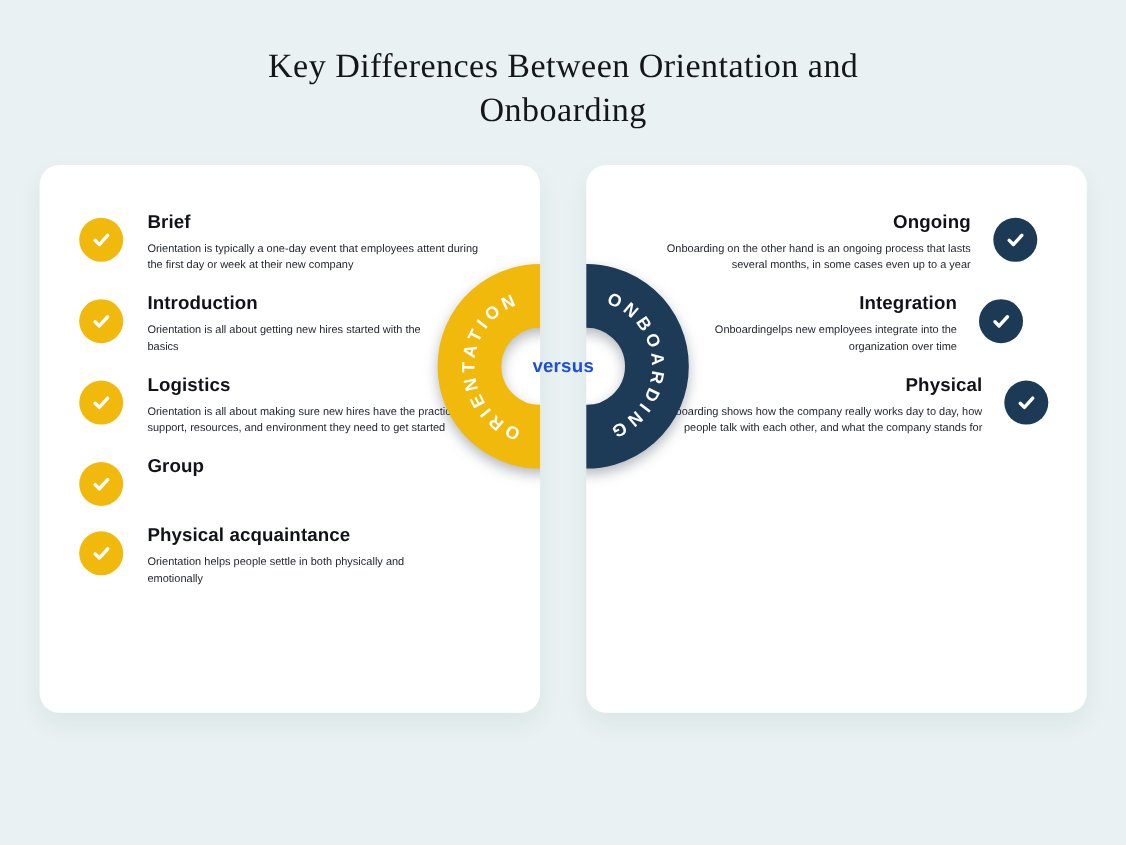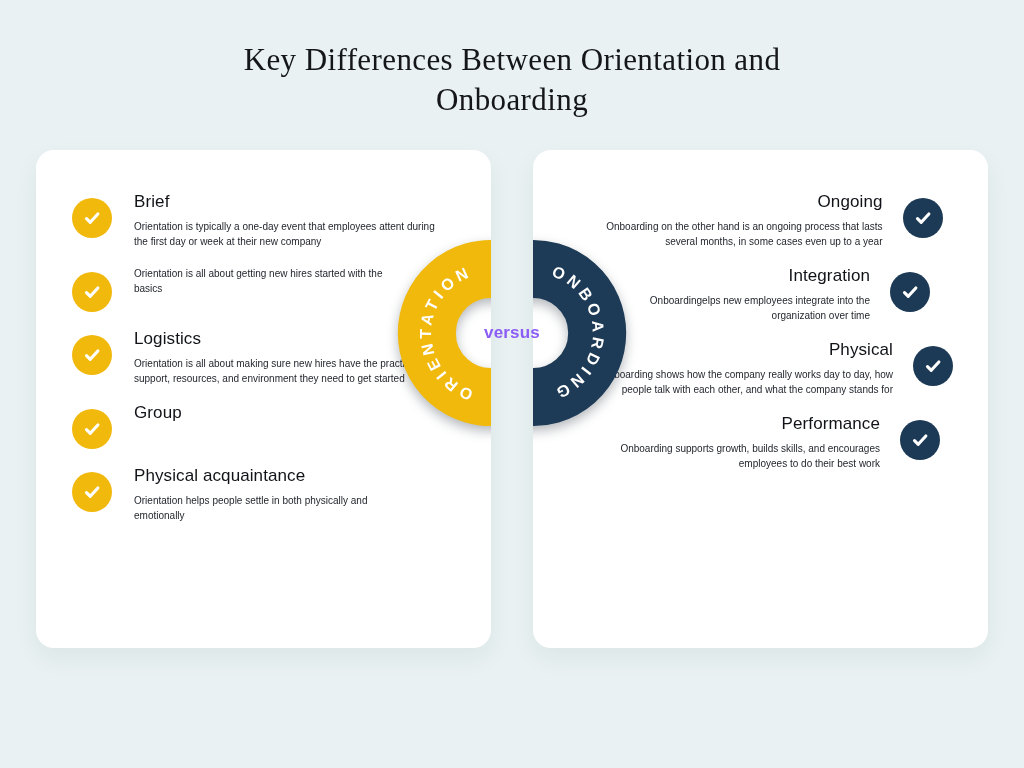--- a/index.html
+++ b/index.html
@@ -44,21 +44,21 @@
   .check {
     flex:0 0 auto; width:40px; height:40px; border-radius:50%;
     display:flex; align-items:center; justify-content:center;
     margin-top:6px;
   }
   .check-yellow { background:#F2B90D; }
   .check-navy   { background:#1C3A55; }
   .check svg { width:22px; height:22px; }
 
   .txt h3 {
-    font-size:17px; font-weight:400; color:#111318;
+    font-size:17px; font-weight:700; color:#111318;
     letter-spacing:.1px; margin-bottom:7px;
   }
   .txt p { font-size:10px; line-height:1.5; color:#23272E; }
   .card-right .txt { text-align:right; }
 
   
   .card-left  .row:nth-of-type(1) .txt p { max-width:330px; }
   .card-left  .row:nth-of-type(2) .txt p { max-width:250px; }
   .card-left  .row:nth-of-type(3) .txt p { max-width:330px; }
   .card-left  .row:nth-of-type(4) .txt p { max-width:320px; }
@@ -75,21 +75,21 @@
     z-index:5; pointer-events:none;
   }
   .half { filter:drop-shadow(0 5px 6px rgba(40,52,64,.35)); }
   .ring-text {
     font-family:"Liberation Sans", sans-serif;
     font-size:16px; font-weight:600;
     letter-spacing:5px; fill:#FFFFFF;
   }
   .versus {
     position:absolute; left:452px; top:323px; width:120px; z-index:6;
-    text-align:center; font-size:17px; font-weight:700; color:#8b5cf6;
+    text-align:center; font-size:17px; font-weight:700; color:#1d4ed8;
     letter-spacing:.2px;
   }
 </style>
 </head>
 <body>
 
 <div class="stage">
 
   <div class="title">
     <div class="title-inner">Key Differences Between Orientation and Onboarding</div>
@@ -109,20 +109,21 @@
       </div>
     </div>
 
     <div class="row">
       <span class="check check-yellow">
         <svg viewBox="0 0 24 24" fill="none">
             <path d="M6 12.6l4.1 4.1L18.4 7.6" stroke="#fff" stroke-width="3.4" stroke-linecap="round" stroke-linejoin="round"></path>
           </svg>
       </span>
       <div class="txt">
+        <h3>Introduction</h3>
         <p>Orientation is all about getting new hires started with the basics</p>
       </div>
     </div>
 
     <div class="row">
       <span class="check check-yellow">
         <svg viewBox="0 0 24 24" fill="none">
             <path d="M6 12.6l4.1 4.1L18.4 7.6" stroke="#fff" stroke-width="3.4" stroke-linecap="round" stroke-linejoin="round"></path>
           </svg>
       </span>
@@ -189,31 +190,20 @@
         <p>Onboarding shows how the company really works day to day, how people talk with each other, and what the company stands for</p>
       </div>
       <span class="check check-navy">
         <svg viewBox="0 0 24 24" fill="none">
             <path d="M6 12.6l4.1 4.1L18.4 7.6" stroke="#fff" stroke-width="3.4" stroke-linecap="round" stroke-linejoin="round"></path>
           </svg>
       </span>
     </div>
 
 
-    <div class="row">
-      <div class="txt">
-        <h3>Performance</h3>
-        <p>Onboarding supports growth, builds skills, and encourages employees to do their best work</p>
-      </div>
-      <span class="check check-navy">
-        <svg viewBox="0 0 24 24" fill="none">
-            <path d="M6 12.6l4.1 4.1L18.4 7.6" stroke="#fff" stroke-width="3.4" stroke-linecap="round" stroke-linejoin="round"></path>
-          </svg>
-      </span>
-    </div>
 
   </div>
 
   <svg class="donut" viewBox="0 0 260 230" xmlns="http://www.w3.org/2000/svg">
     <defs>
       <clipPath id="clipL">
           <rect x="-10" y="-10" width="119" height="250"></rect>
         </clipPath>
       <clipPath id="clipR">
           <rect x="151" y="-10" width="119" height="250"></rect>

